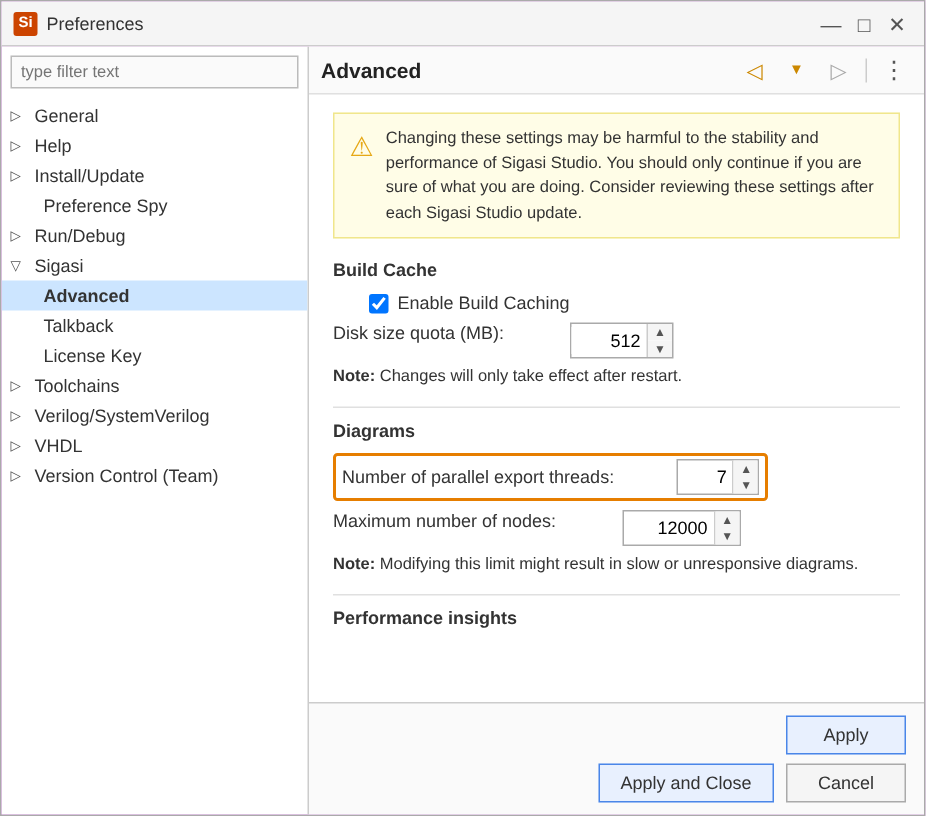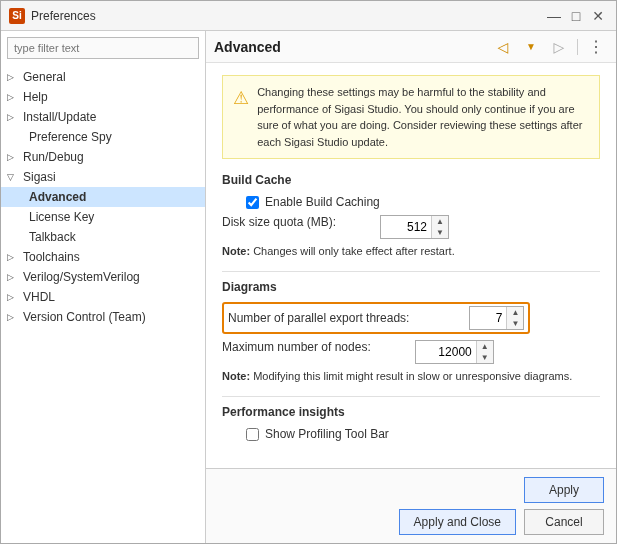--- a/index.html
+++ b/index.html
@@ -264,21 +264,21 @@
       padding: 0;
     }
 
     
     .highlighted-row {
       border: 2px solid #e67e00;
       border-radius: 3px;
       padding: 2px 4px;
       display: inline-flex;
       align-items: center;
-      gap: 24px;
+      gap: 6px;
     }
 
     
     .bottom-bar {
       border-top: 1px solid #cccccc;
       padding: 8px 12px;
       display: flex;
       flex-direction: column;
       gap: 6px;
       background: #fafafa;
@@ -368,25 +368,25 @@
         <div class="tree-item has-arrow">
           <span class="tree-arrow">▽</span>
           <span>Sigasi</span>
         </div>
 
         <div class="tree-item indent1 selected-bold">
           <span>Advanced</span>
         </div>
 
         <div class="tree-item indent1">
+          <span>Talkback</span>
+        </div>
+
+        <div class="tree-item indent1">
           <span>License Key</span>
-        </div>
-
-        <div class="tree-item indent1">
-          <span>Talkback</span>
         </div>
 
         <div class="tree-item has-arrow">
           <span class="tree-arrow">▷</span>
           <span>Toolchains</span>
         </div>
 
         <div class="tree-item has-arrow">
           <span class="tree-arrow">▷</span>
           <span>Verilog/SystemVerilog</span>
@@ -472,24 +472,20 @@
           </div>
           <div class="note-text">
             <span class="bold">Note:</span> <span>Modifying this limit might result in slow or unresponsive diagrams.</span>
           </div>
         </div>
 
         <div class="divider-line"></div>
 
         <div class="section">
           <div class="section-title">Performance insights</div>
-          <div class="checkbox-row">
-            <input type="checkbox" style="">
-            <label class="form-label">Show Profiling Tool Bar</label>
-          </div>
         </div>
       </div>
 
       <div class="bottom-bar">
         <div class="bottom-row1">
           <button class="btn primary">Apply</button>
         </div>
         <div class="bottom-row2">
           <button class="btn primary">Apply and Close</button>
           <button class="btn">Cancel</button>

